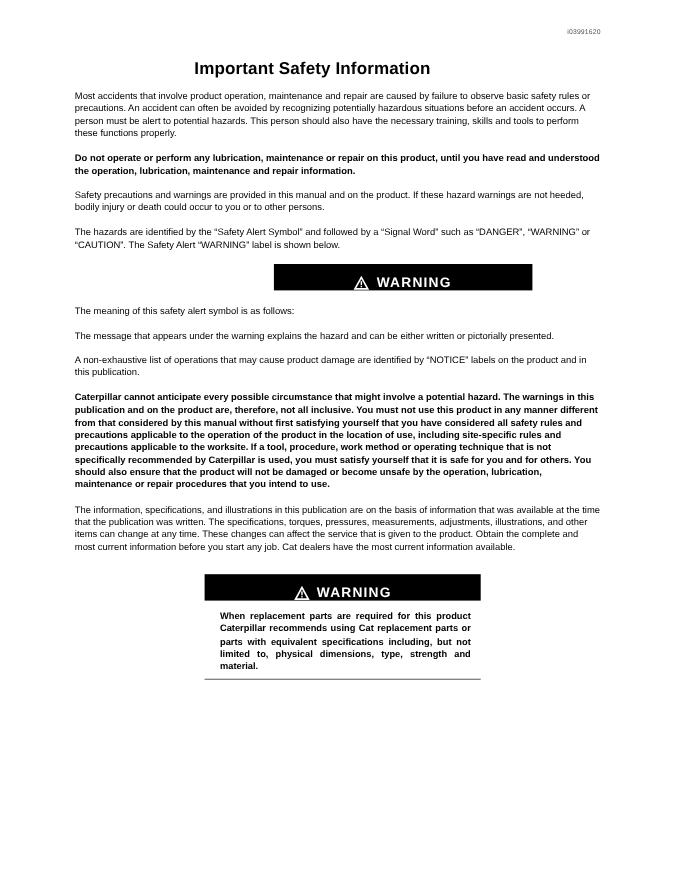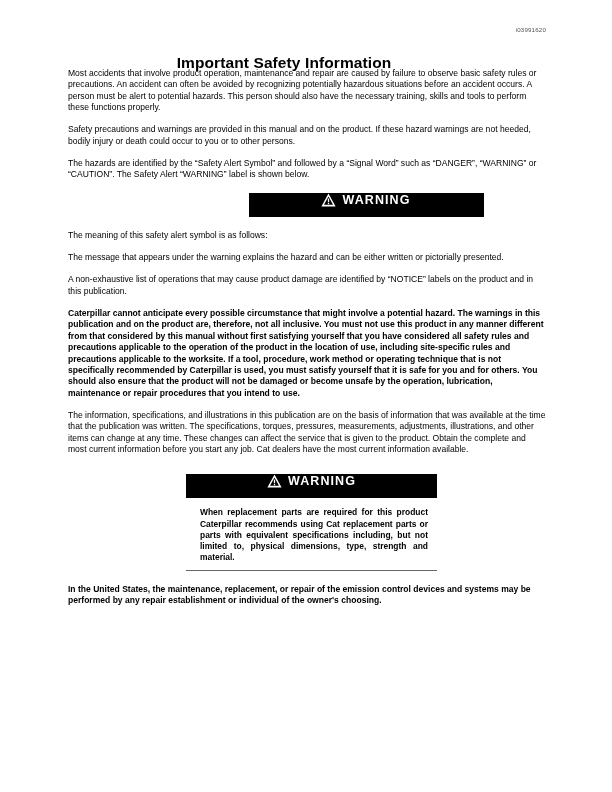--- a/index.html
+++ b/index.html
@@ -34,21 +34,21 @@
     top: 44px;
     left: 0;
     width: 568px;
     text-align: center;
     font-size: 15.5px;
     font-weight: bold;
     letter-spacing: 0.1px;
   }
   .content {
     position: absolute;
-    top: 68px;
+    top: 82px;
     left: 68px;
     width: 478px;
   }
   p.para {
     margin: 0 0 11px 0;
     font-size: 8.55px;
     line-height: 11.35px;
     text-align: left;
   }
   p.para.bold {
@@ -61,21 +61,21 @@
   }
   .warn-wrap.second {
     margin: 19px 0 0 0;
     display: block;
   }
   .warn-banner {
     background: #000000;
     color: #ffffff;
     height: 24px;
     display: flex;
-    align-items: flex-start;
+    align-items: flex-end;
     justify-content: center;
     gap: 6px;
   }
   .warn-banner.one {
     width: 235px;
     margin-left: 118px;
   }
   .warn-box {
     width: 251px;
     margin-left: 118px;
@@ -131,20 +131,21 @@
 
   <div class="doc-id">i03991620</div>
 
   <h1 class="page-title">Important Safety Information</h1>
 
   <div class="content">
 
     <p class="para">Most accidents that involve product operation, maintenance and repair are caused by failure to observe basic safety rules or precautions. An accident can often be avoided by recognizing potentially hazardous situations before an accident occurs. A person must be alert to potential hazards. This person should also have the necessary training, skills and tools to perform these functions properly.</p>
 
 
+    <p class="para bold">Do not operate or perform any lubrication, maintenance or repair on this product, until you have read and understood the operation, lubrication, maintenance and repair information.</p>
 
     <p class="para">Safety precautions and warnings are provided in this manual and on the product. If these hazard warnings are not heeded, bodily injury or death could occur to you or to other persons.</p>
 
     <p class="para">The hazards are identified by the “Safety Alert Symbol” and followed by a “Signal Word” such as “DANGER”, “WARNING” or “CAUTION”. The Safety Alert “WARNING” label is shown below.</p>
 
     <div class="warn-wrap">
       <div class="warn-banner one">
         <span class="tri-icon">
           <svg width="15" height="14" viewBox="0 0 15 14" xmlns="http://www.w3.org/2000/svg">
             <polygon points="7.5,0.6 14.6,13.4 0.4,13.4" fill="#ffffff"></polygon>
@@ -179,16 +180,15 @@
           </svg>
         </span>
         <span class="warn-label">WARNING</span>
       </div>
       <div class="warn-body warn-box">
         <p>When replacement parts are required for this product Caterpillar recommends using Cat replacement parts or parts with equivalent specifications including, but not limited to, physical dimensions, type, strength and material.</p>
       </div>
       <hr class="warn-rule">
     </div>
 
-    <p class="footer-note">In the United States, the maintenance, replacement, or repair of the emission control devices and systems may be performed by any repair establishment or individual of the owner's choosing.</p>
 
   </div>
 </div>
 
 </body></html>

